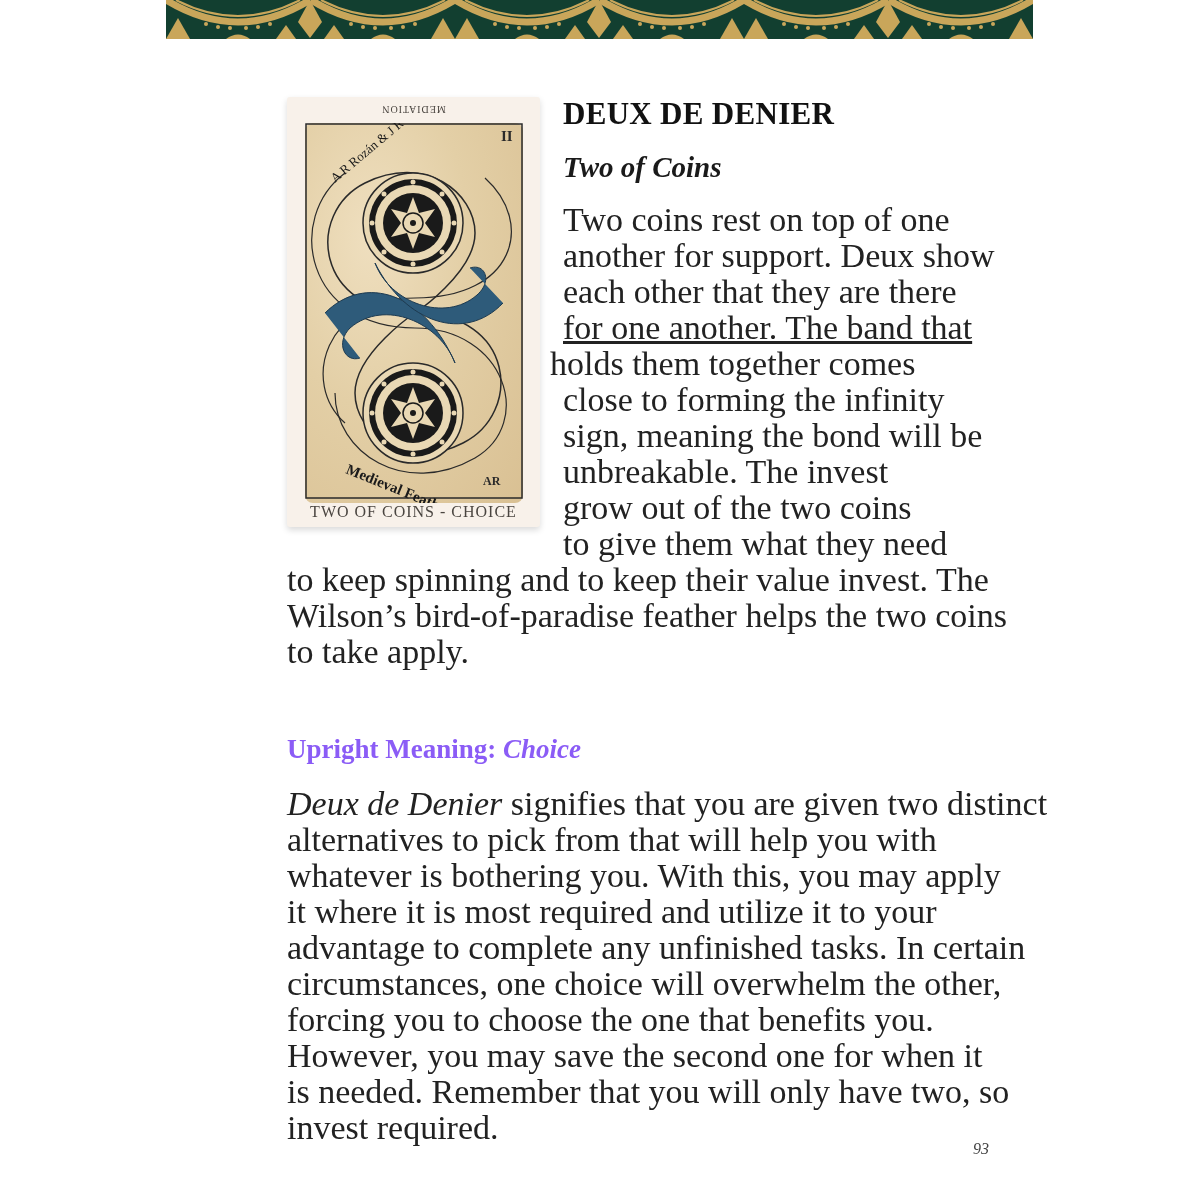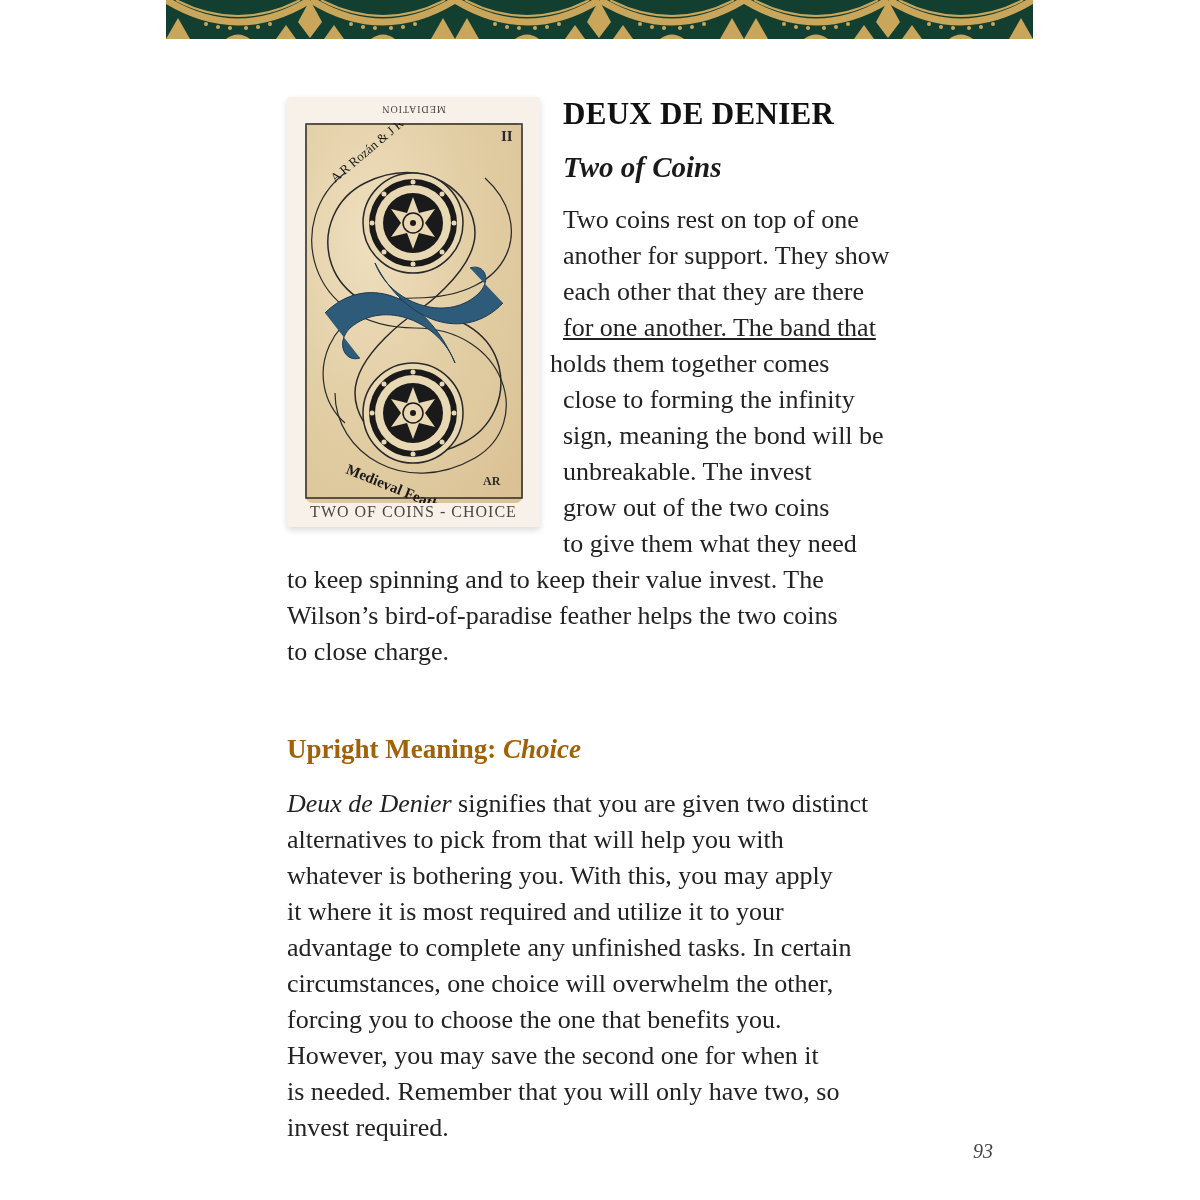--- a/index.html
+++ b/index.html
@@ -40,31 +40,31 @@
       position: absolute; left: 563px; top: 96px;
       font-size: 31px; font-weight: bold; letter-spacing: 0.3px; color: #111;
       white-space: nowrap;
     }
     .subtitle {
       position: absolute; left: 563px; top: 151px;
       font-size: 29px; font-style: italic; font-weight: bold; color: #1a1a1a;
       white-space: nowrap;
     }
     .line {
-      position: absolute; font-size: 26px; white-space: nowrap; color: #222;
+      position: absolute; font-size: 34px; white-space: nowrap; color: #222;
       line-height: 36px;
     }
     .heading2 {
       position: absolute; left: 287px; top: 734px;
-      font-size: 27px; font-weight: bold; color: #a16207; white-space: nowrap;
+      font-size: 27px; font-weight: bold; color: #8b5cf6; white-space: nowrap;
     }
     .heading2 .em { font-style: italic; font-weight: bold; }
     .page-number {
       position: absolute; left: 973px; top: 1140px;
-      font-size: 20px; font-style: italic; color: #444;
+      font-size: 16px; font-style: italic; color: #444;
     }
     .em-inline { font-style: italic; }
   </style>
 </head>
 <body>
 
 <div class="banner">
   <svg width="867" height="39" viewBox="0 0 867 39">
     <defs>
       <pattern id="orn" x="0" y="0" width="289" height="39" patternUnits="userSpaceOnUse">
@@ -159,32 +159,32 @@
     </svg>
   </div>
   <div class="card-bottom-label">TWO OF COINS - CHOICE</div>
 </div>
 
 <div class="title">DEUX DE DENIER</div>
 <div class="subtitle">Two of Coins</div>
 
 <div>
   <div class="line" style="left:563px; top:202px;">Two coins rest on top of one</div>
-  <div class="line" style="left:563px; top:238px;">another for support. They show</div>
+  <div class="line" style="left:563px; top:238px;">another for support. Deux show</div>
   <div class="line" style="left:563px; top:274px;">each other that they are there</div>
   <div class="line" style="left:563px; top:310px;text-decoration:underline;">for one another. The band that</div>
   <div class="line" style="left:550px; top:346px;">holds them together comes</div>
   <div class="line" style="left:563px; top:382px;">close to forming the infinity</div>
   <div class="line" style="left:563px; top:418px;">sign, meaning the bond will be</div>
   <div class="line" style="left:563px; top:454px;">unbreakable. The invest</div>
   <div class="line" style="left:563px; top:490px;">grow out of the two coins</div>
   <div class="line" style="left:563px; top:526px;">to give them what they need</div>
   <div class="line" style="left:287px; top:562px;">to keep spinning and to keep their value invest. The</div>
   <div class="line" style="left:287px; top:598px;">Wilson’s bird-of-paradise feather helps the two coins</div>
-  <div class="line" style="left:287px; top:634px;">to close charge.</div>
+  <div class="line" style="left:287px; top:634px;">to take apply.</div>
 </div>
 
 <div class="heading2">
   <span>Upright Meaning:</span>
   <span class="em">Choice</span>
 </div>
 
 <div>
   <div class="line" style="left:287px; top:786px;"><span class="em-inline">Deux de Denier</span><span style="white-space:pre"> signifies that you are given two distinct</span></div>
   <div class="line" style="left:287px; top:822px;">alternatives to pick from that will help you with</div>

